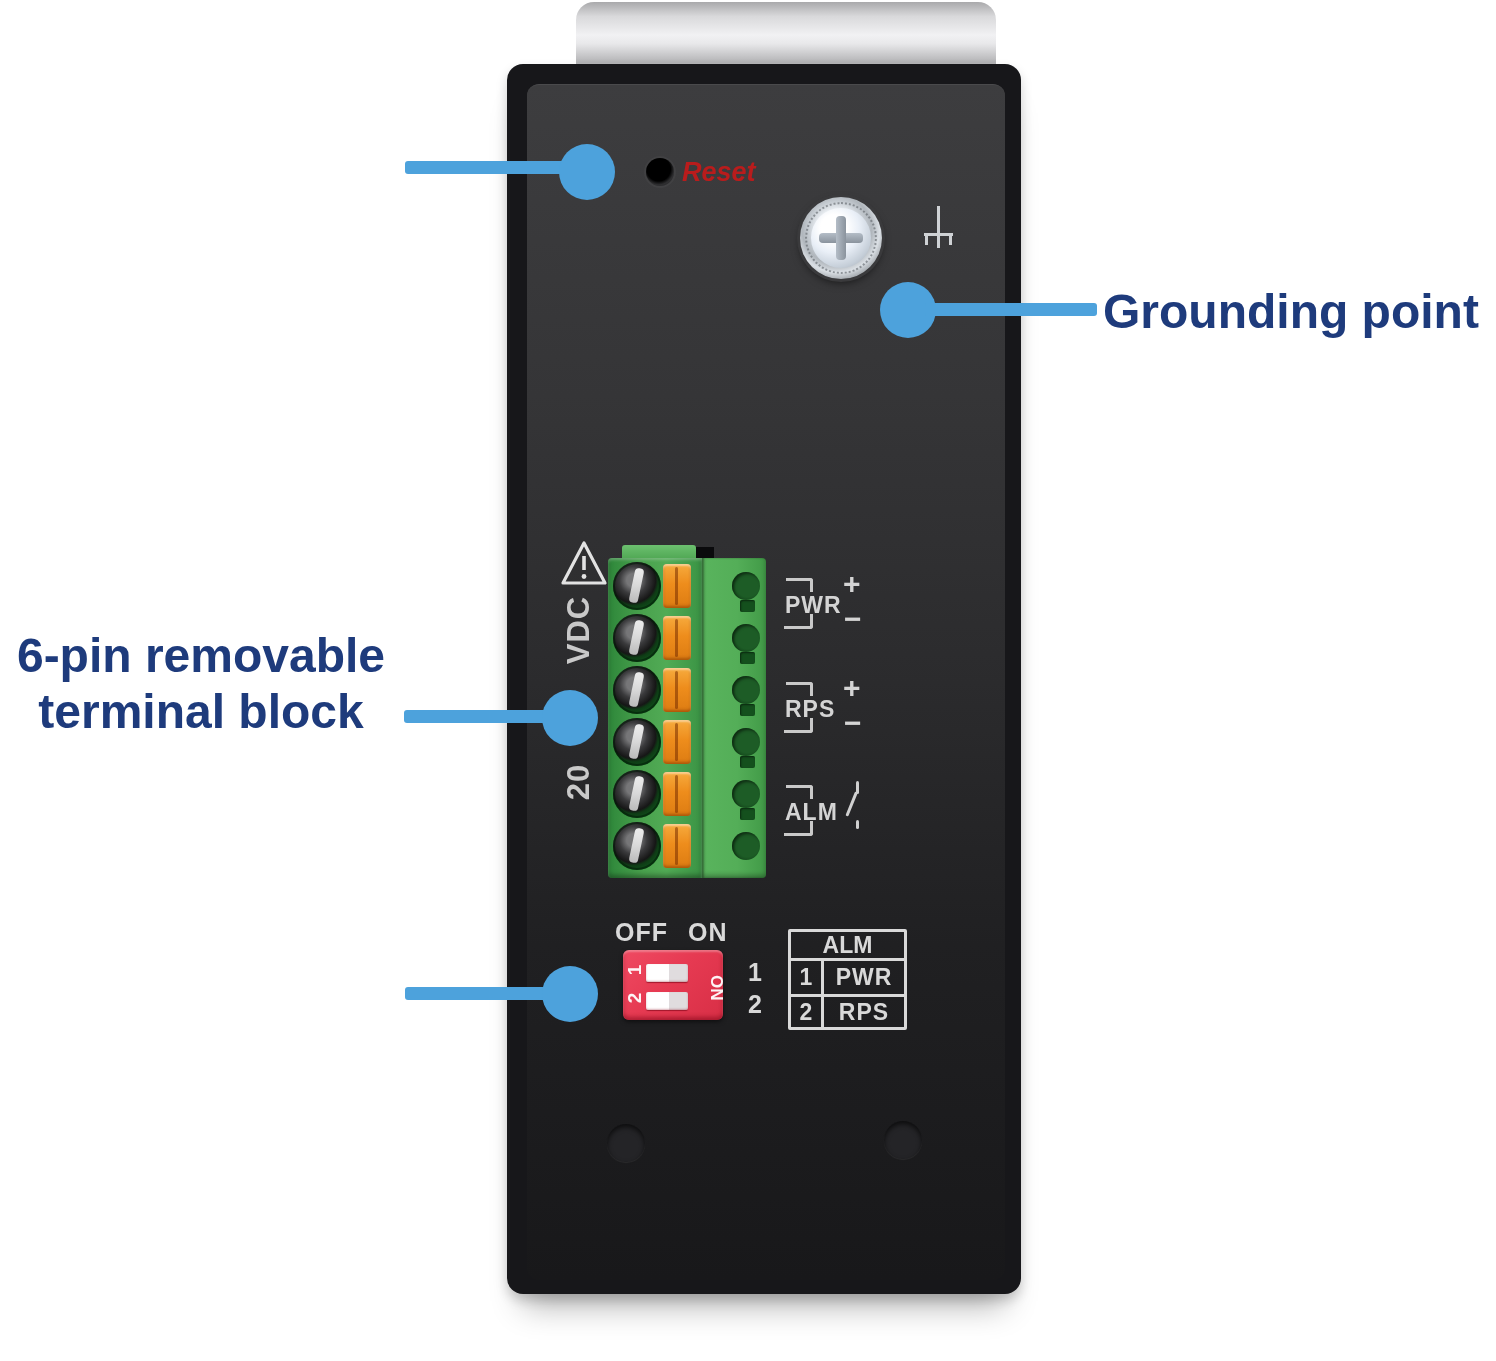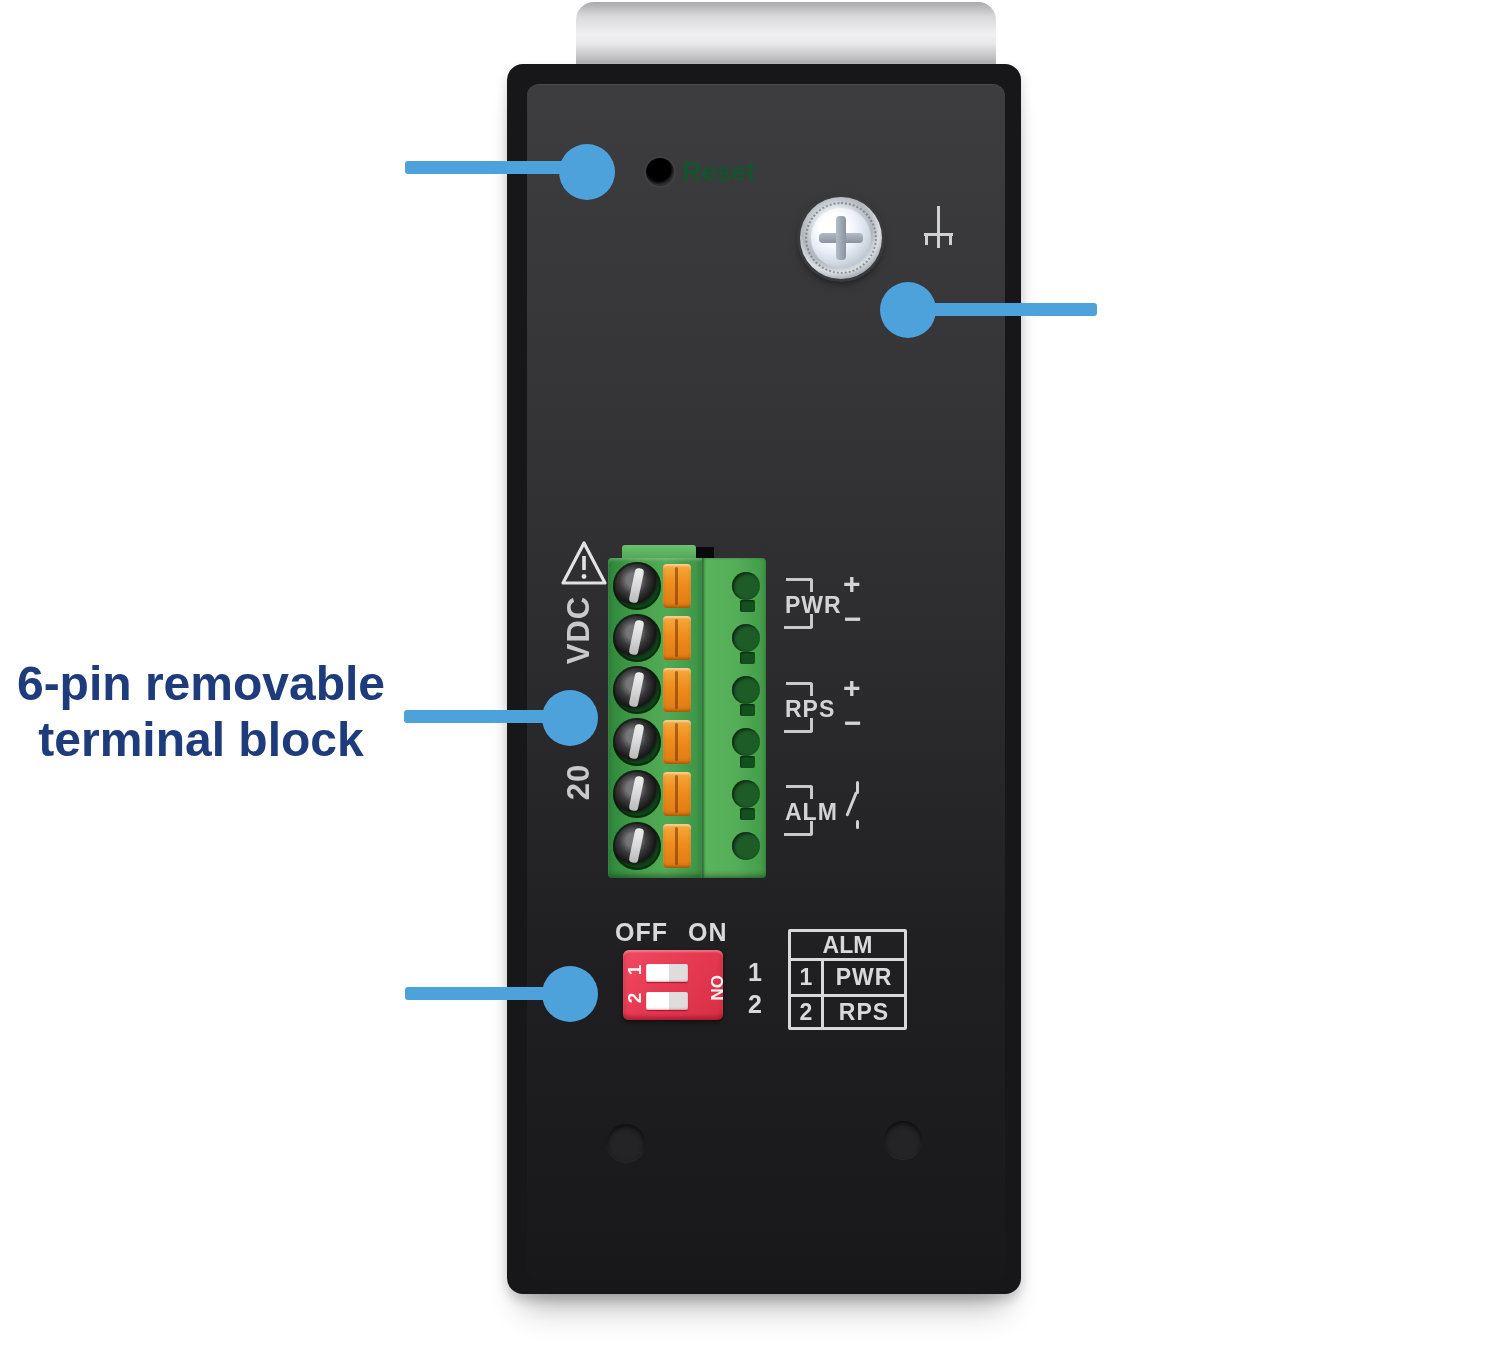--- a/index.html
+++ b/index.html
@@ -121,21 +121,21 @@
 
 <div id="canvas">
 
   <div class="din-clip"></div>
 
   <div class="device-outer">
     <div class="device-face"></div>
   </div>
 
   <div class="reset-hole"></div>
-  <div class="dev-text" style="left:682px;top:157px;font-size:27px;color:#14532d;">Reset</div>
+  <div class="dev-text" style="left:682px;top:157px;font-size:27px;color:#b91c1c;font-style:italic;">Reset</div>
 
   <div class="gnd-washer">
     <div class="gnd-head"></div>
     <div class="gnd-slot-h"></div>
     <div class="gnd-slot-v"></div>
   </div>
   <div class="gnd-sym">
     <div class="gs-stem"></div>
       <div class="gs-bar"></div>
     <div class="gs-t1"></div>
@@ -225,22 +225,23 @@
   </div>
 
   <div class="bottom-hole" style="left:607px;top:1124px;"></div>
   <div class="bottom-hole" style="left:884px;top:1121px;"></div>
 
   <div class="callout-line" style="left:405px;top:161px;width:160px;"></div>
   <div class="callout-dot" style="left:559px;top:144px;"></div>
 
   <div class="callout-dot" style="left:880px;top:282px;"></div>
   <div class="callout-line" style="left:925px;top:303px;width:172px;"></div>
-
-  <div class="callout-label" style="left:0px;top:656px;width:402px;text-align:center;">
+  <div class="callout-label" style="left:1103px;top:284px;">Grounding point</div>
+
+  <div class="callout-label" style="left:0px;top:628px;width:402px;text-align:center;">
     <div>6-pin removable</div>
     <div>terminal block</div>
   </div>
   <div class="callout-line" style="left:404px;top:710px;width:145px;"></div>
   <div class="callout-dot" style="left:542px;top:690px;"></div>
 
   <div class="callout-line" style="left:405px;top:987px;width:142px;"></div>
   <div class="callout-dot" style="left:542px;top:966px;"></div>
 
 </div>

